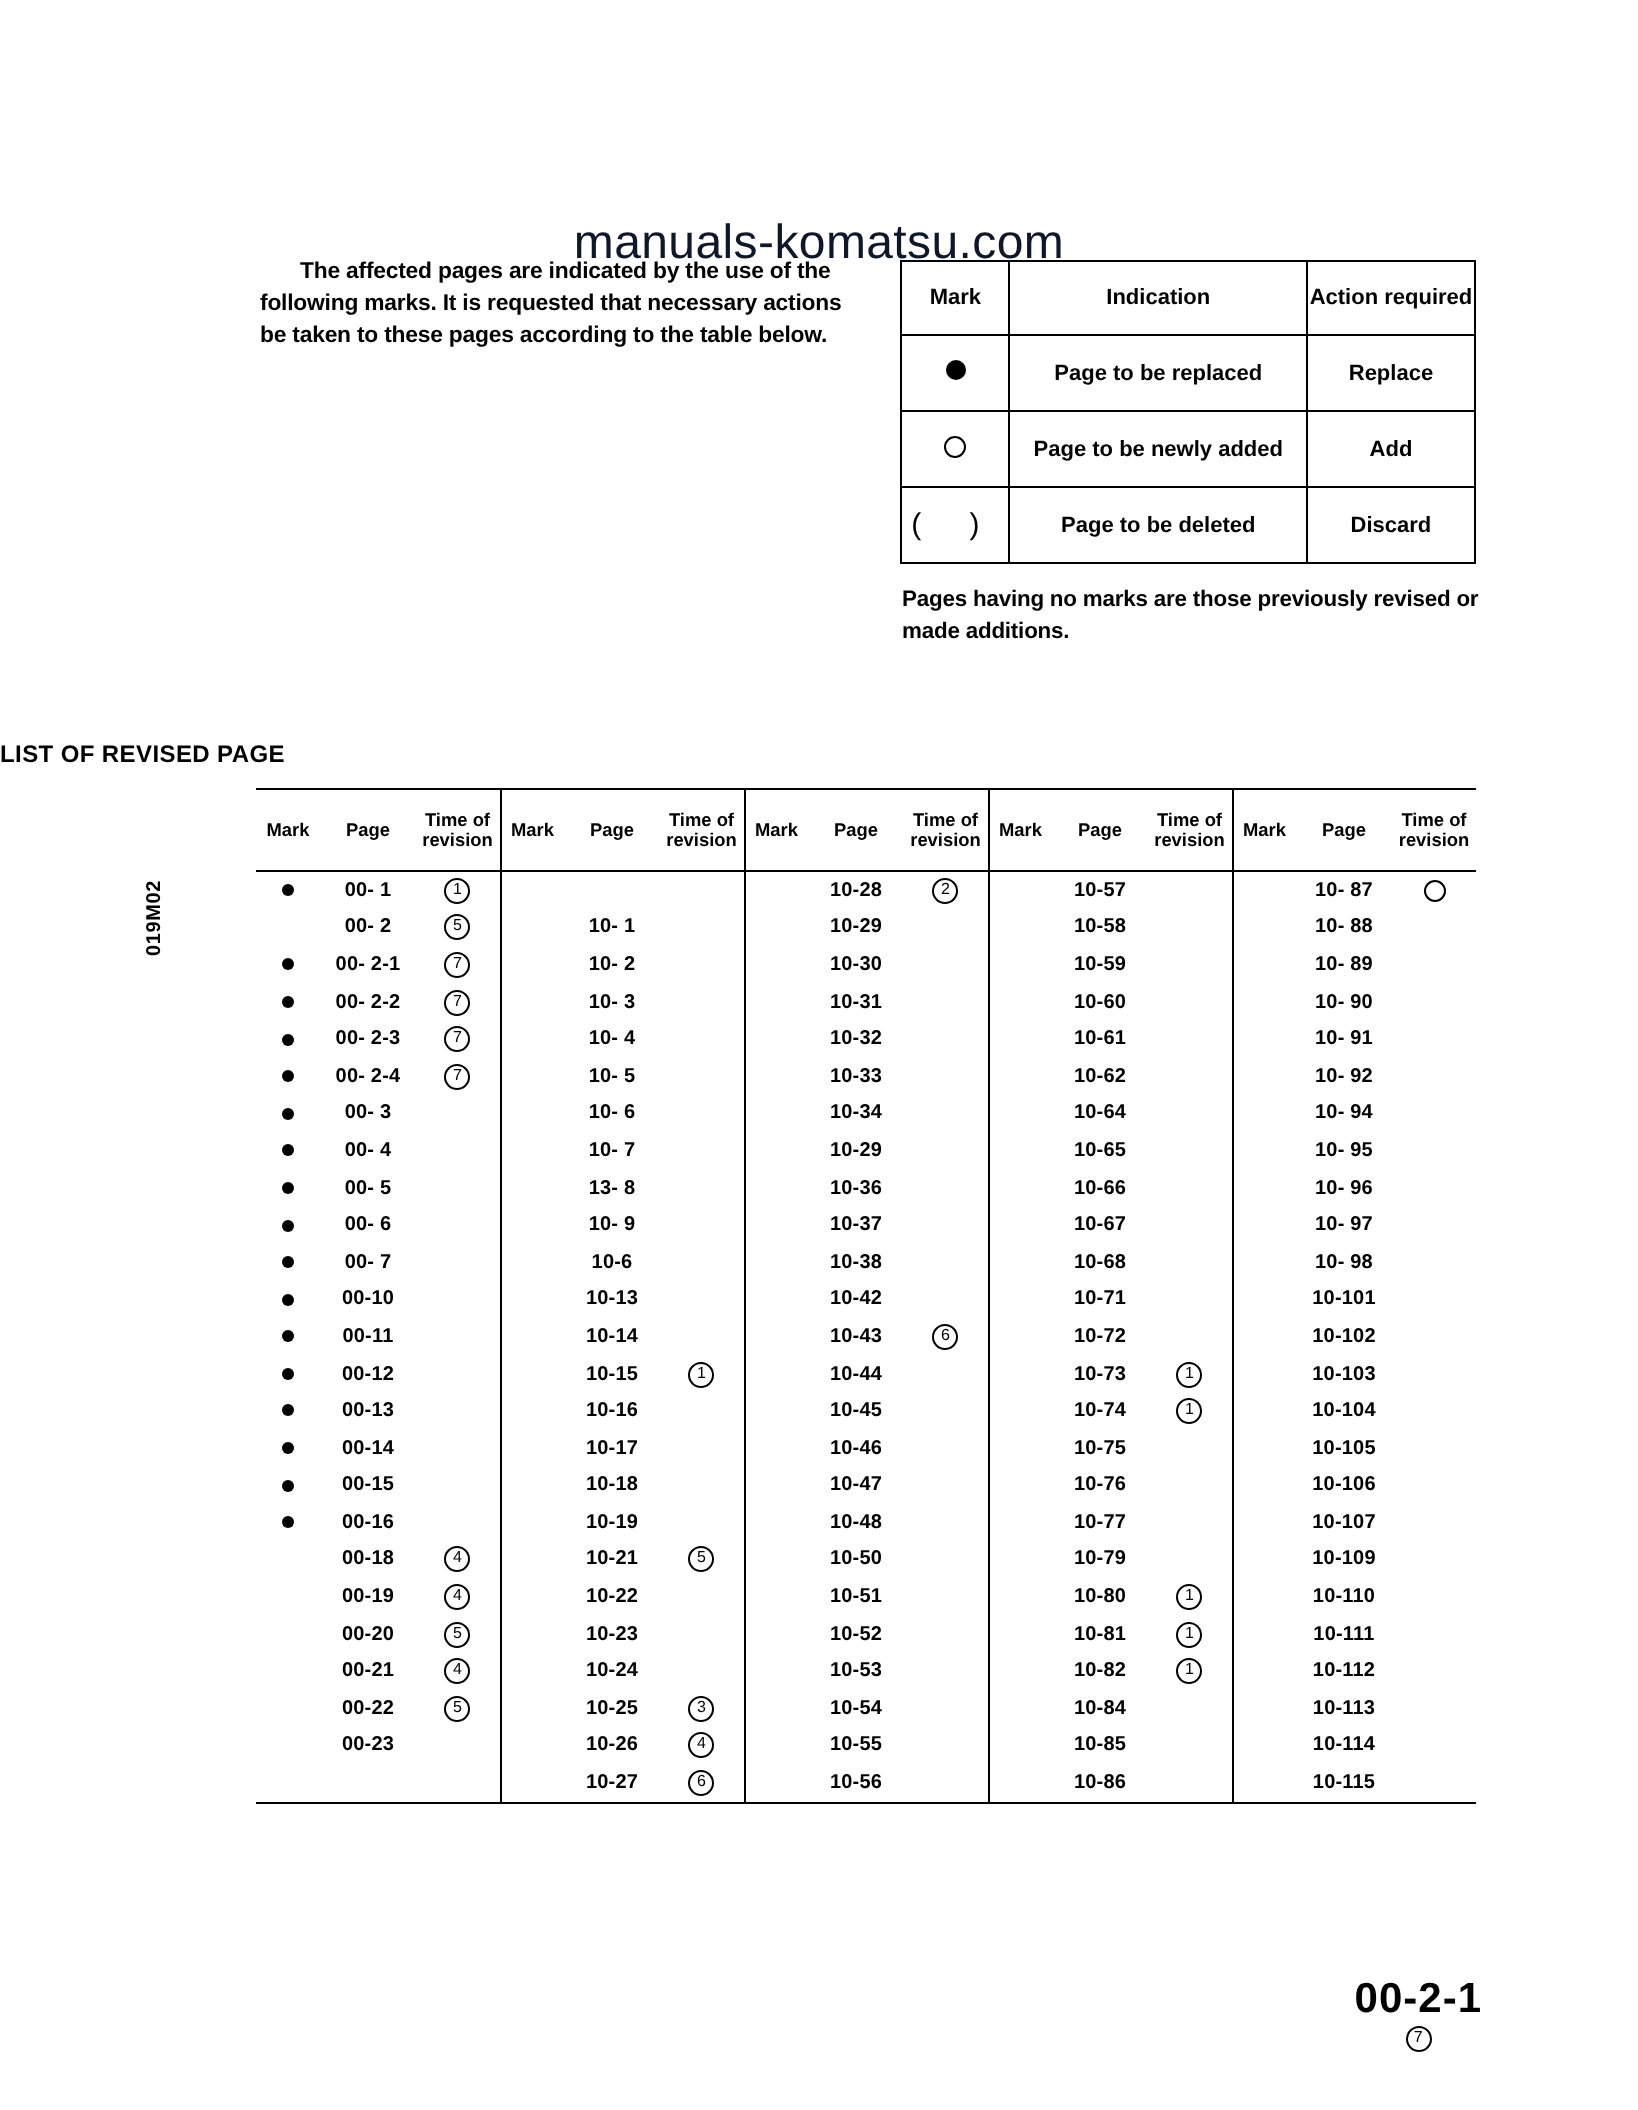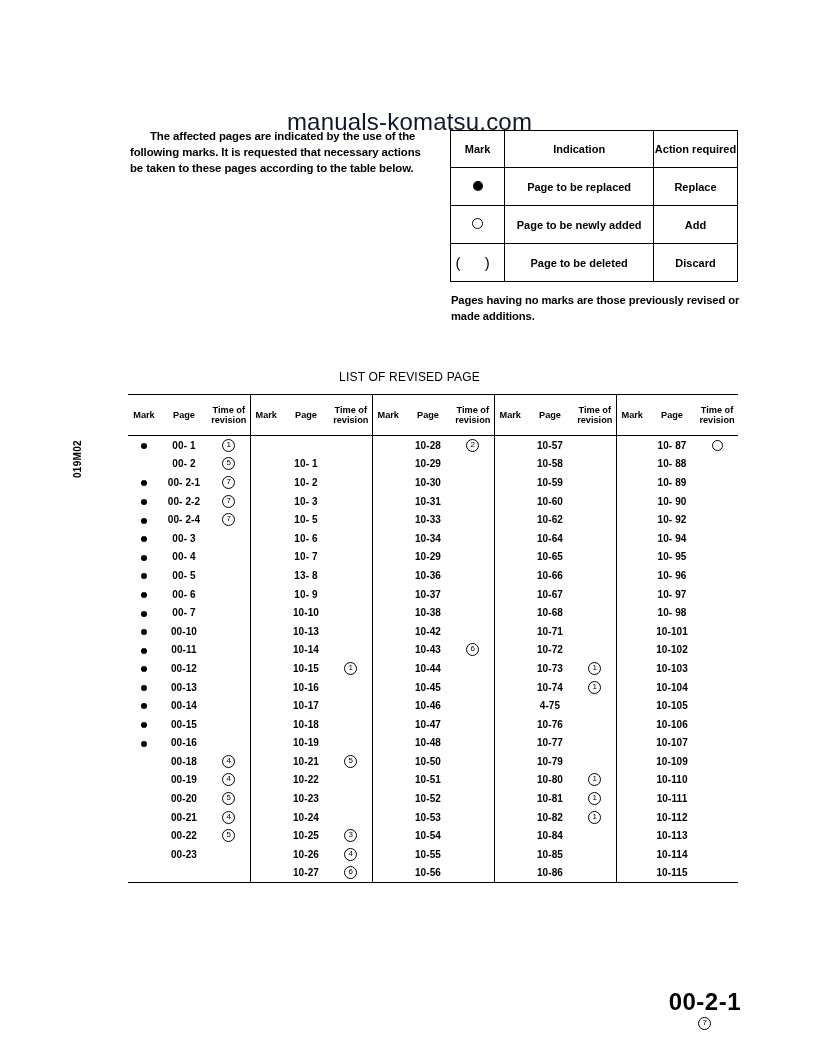--- a/index.html
+++ b/index.html
@@ -98,23 +98,23 @@
     font-weight: bold;
     letter-spacing: -0.1px;
   }
 
   
   #list-title {
     position: absolute;
     left: 0;
     top: 370px;
     width: 819px;
-    text-align: center;
+    text-align: left;
     font-size: 12px;
-    font-weight: normal;
+    font-weight: bold;
     letter-spacing: 0.2px;
   }
 
   
   #side-code {
     position: absolute;
     left: 72px;
     top: 478px;
     font-size: 10px;
     font-weight: bold;
@@ -198,21 +198,21 @@
   }
 
   
   #footer {
     position: absolute;
     right: 78px;
     top: 988px;
     text-align: center;
   }
   #footer-page {
-    font-size: 24px;
+    font-size: 21px;
     font-weight: bold;
     letter-spacing: 0.5px;
   }
   #footer-rev {
     margin-top: 1px;
     font-size: 9px;
   }
 </style>
 </head>
 <body>
@@ -368,20 +368,37 @@
         <td></td>
         <td class="sep"></td>
         <td class="pagecell">10-60</td>
         <td></td>
         <td class="sep"></td>
         <td class="pagecell">10- 90</td>
         <td></td>
       </tr>
       <tr>
         <td><span class="mark-dot"></span></td>
+        <td class="pagecell">00- 2-3</td>
+        <td><span class="circ">7</span></td>
+        <td class="sep"></td>
+        <td class="pagecell">10- 4</td>
+        <td></td>
+        <td class="sep"></td>
+        <td class="pagecell">10-32</td>
+        <td></td>
+        <td class="sep"></td>
+        <td class="pagecell">10-61</td>
+        <td></td>
+        <td class="sep"></td>
+        <td class="pagecell">10- 91</td>
+        <td></td>
+      </tr>
+      <tr>
+        <td><span class="mark-dot"></span></td>
         <td class="pagecell">00- 2-4</td>
         <td><span class="circ">7</span></td>
         <td class="sep"></td>
         <td class="pagecell">10- 5</td>
         <td></td>
         <td class="sep"></td>
         <td class="pagecell">10-33</td>
         <td></td>
         <td class="sep"></td>
         <td class="pagecell">10-62</td>
@@ -456,21 +473,21 @@
         <td></td>
         <td class="sep"></td>
         <td class="pagecell">10- 97</td>
         <td></td>
       </tr>
       <tr>
         <td><span class="mark-dot"></span></td>
         <td class="pagecell">00- 7</td>
         <td></td>
         <td class="sep"></td>
-        <td class="pagecell">10-10</td>
+        <td class="pagecell">10-6</td>
         <td></td>
         <td class="sep"></td>
         <td class="pagecell">10-38</td>
         <td></td>
         <td class="sep"></td>
         <td class="pagecell">10-68</td>
         <td></td>
         <td class="sep"></td>
         <td class="pagecell">10- 98</td>
         <td></td>
@@ -547,21 +564,21 @@
         <td><span class="mark-dot"></span></td>
         <td class="pagecell">00-14</td>
         <td></td>
         <td class="sep"></td>
         <td class="pagecell">10-17</td>
         <td></td>
         <td class="sep"></td>
         <td class="pagecell">10-46</td>
         <td></td>
         <td class="sep"></td>
-        <td class="pagecell">4-75</td>
+        <td class="pagecell">10-75</td>
         <td></td>
         <td class="sep"></td>
         <td class="pagecell">10-105</td>
         <td></td>
       </tr>
       <tr>
         <td><span class="mark-dot"></span></td>
         <td class="pagecell">00-15</td>
         <td></td>
         <td class="sep"></td>

